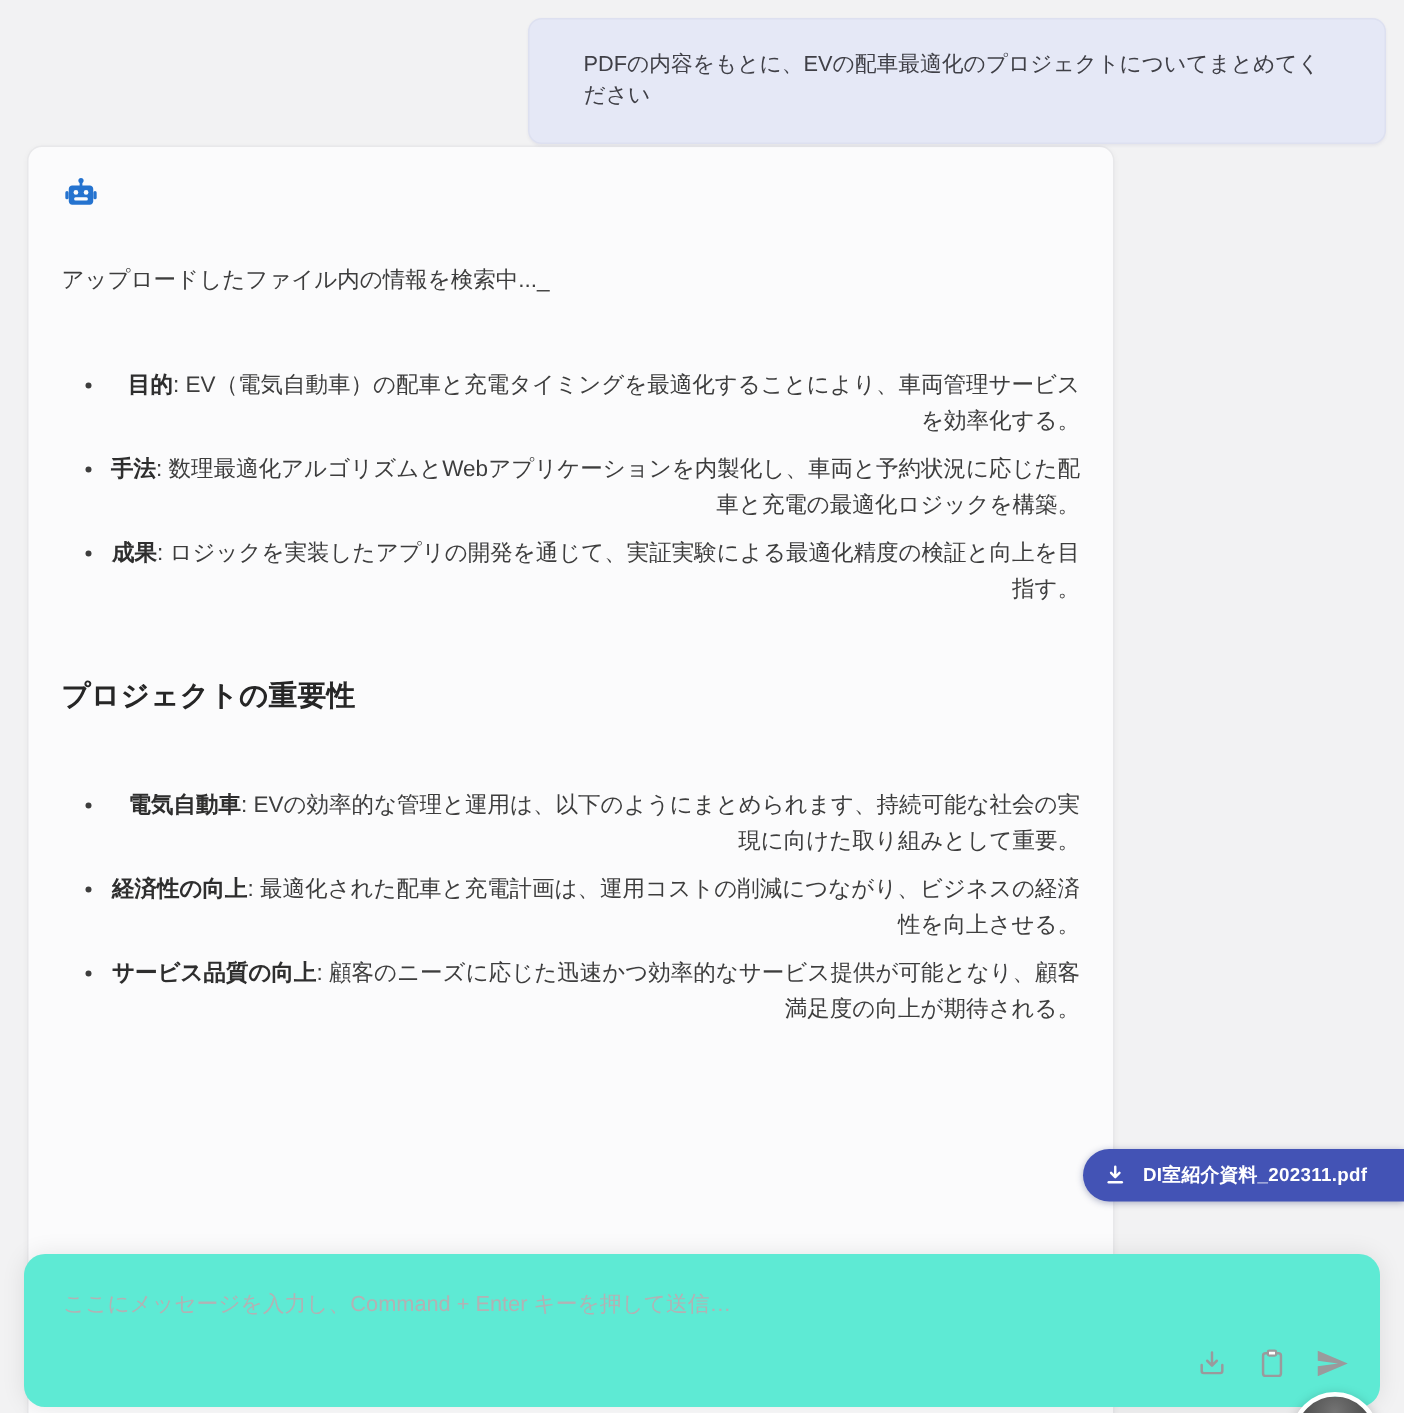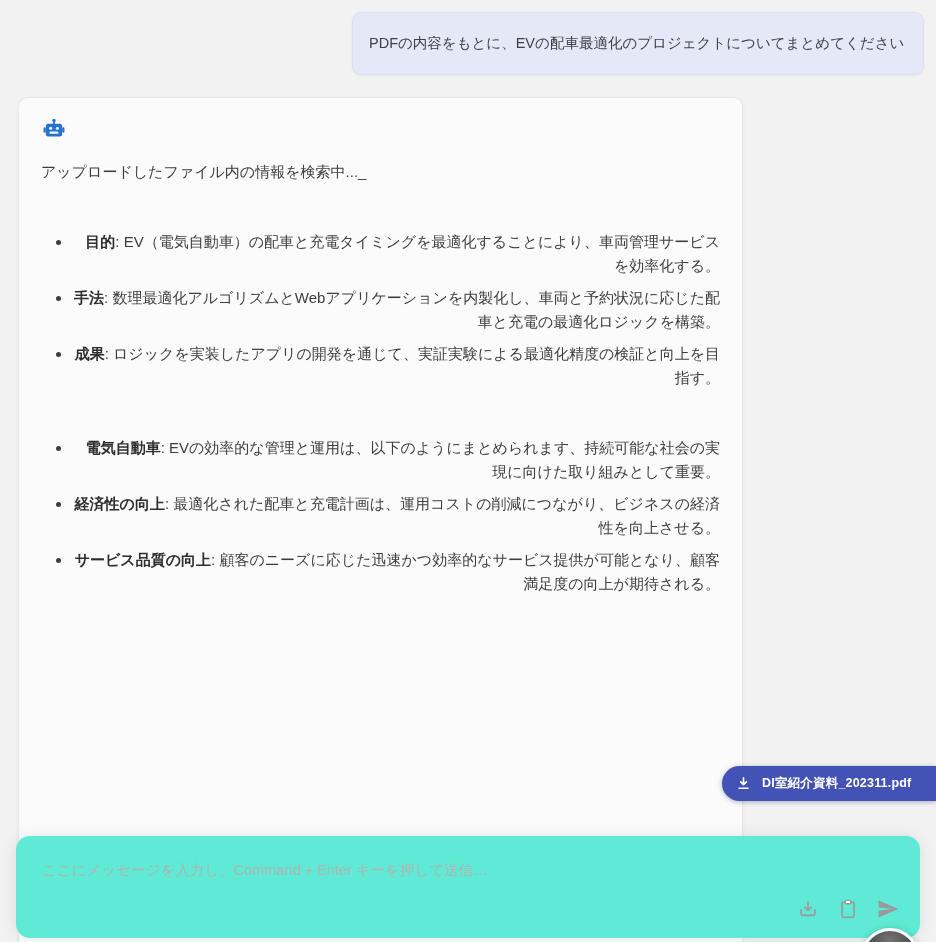--- a/index.html
+++ b/index.html
@@ -11,41 +11,41 @@
     position: relative;
   }
 
   
   .user-bubble {
     position: absolute;
     left: 352px; top: 12px; width: 572px;
     background: #e5e8f6;
     border: 1px solid #dde0f0;
     border-radius: 9px;
-    padding: 20px 16px;
+    padding: 20px 36px;
     box-shadow: 0 1px 2px rgba(90,95,140,0.08);
     color: #3f3f46;
     font-size: 14.5px;
     line-height: 21px;
     z-index: 5;
   }
 
   
   .answer-card {
     position: absolute;
     left: 18px; top: 97px; width: 725px; height: 870px;
     background: #fbfbfc;
     border: 1px solid #e8e8ea;
     border-radius: 10px;
     box-shadow: 0 1px 4px rgba(0,0,0,0.04);
     padding: 20px 22px;
     z-index: 4;
   }
   .bot-icon { display: block; width: 22px; height: 22px; margin-left: 2px; }
-  .answer-card p.status  { margin-top: 21px; font-size: 15px; line-height: 22px; color: #3d3d3d; }
+  .answer-card p.status  { margin-top: 36px; font-size: 15px; line-height: 22px; color: #3d3d3d; }
   .answer-card p.intro   { margin-top: 58px; font-size: 15px; line-height: 22px; color: #3d3d3d; }
   .answer-card h2 {
     margin-top: 50px;
     font-size: 19px; line-height: 26px;
     font-weight: 700; color: #262626;
     letter-spacing: 0.3px;
   }
   .answer-card ul {
     margin-top: 47px;
     padding-left: 31px;
@@ -159,20 +159,21 @@
       <span class="b">目的</span><span>: </span><span>EV（電気自動車）の配車と充電タイミングを最適化することにより、車両管理サービスを効率化する。</span>
     </li>
     <li>
       <span class="b">手法</span><span>: </span><span>数理最適化アルゴリズムとWebアプリケーションを内製化し、車両と予約状況に応じた配車と充電の最適化ロジックを構築。</span>
     </li>
     <li>
       <span class="b">成果</span><span>: </span><span>ロジックを実装したアプリの開発を通じて、実証実験による最適化精度の検証と向上を目指す。</span>
     </li>
   </ul>
 
+  <h2 class="second">プロジェクトの重要性</h2>
 
   <ul>
     <li>
       <span class="b">電気自動車</span><span>: </span><span>EVの効率的な管理と運用は、以下のようにまとめられます、持続可能な社会の実現に向けた取り組みとして重要。</span>
     </li>
     <li>
       <span class="b">経済性の向上</span><span>: </span><span>最適化された配車と充電計画は、運用コストの削減につながり、ビジネスの経済性を向上させる。</span>
     </li>
     <li>
       <span class="b">サービス品質の向上</span><span>: </span><span>顧客のニーズに応じた迅速かつ効率的なサービス提供が可能となり、顧客満足度の向上が期待される。</span>

